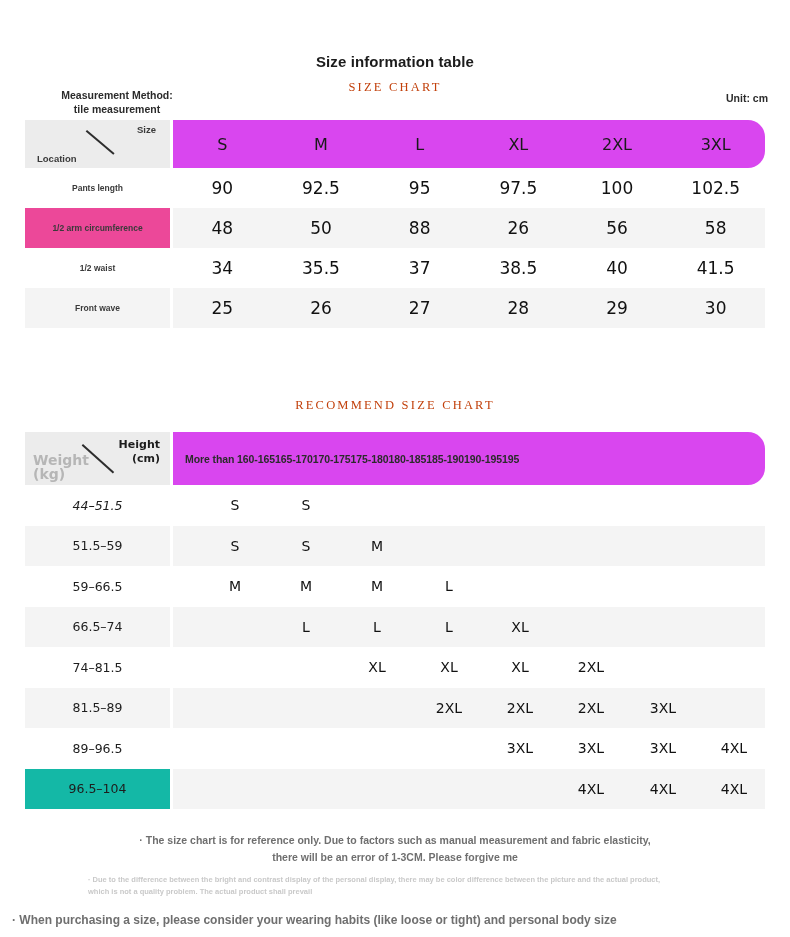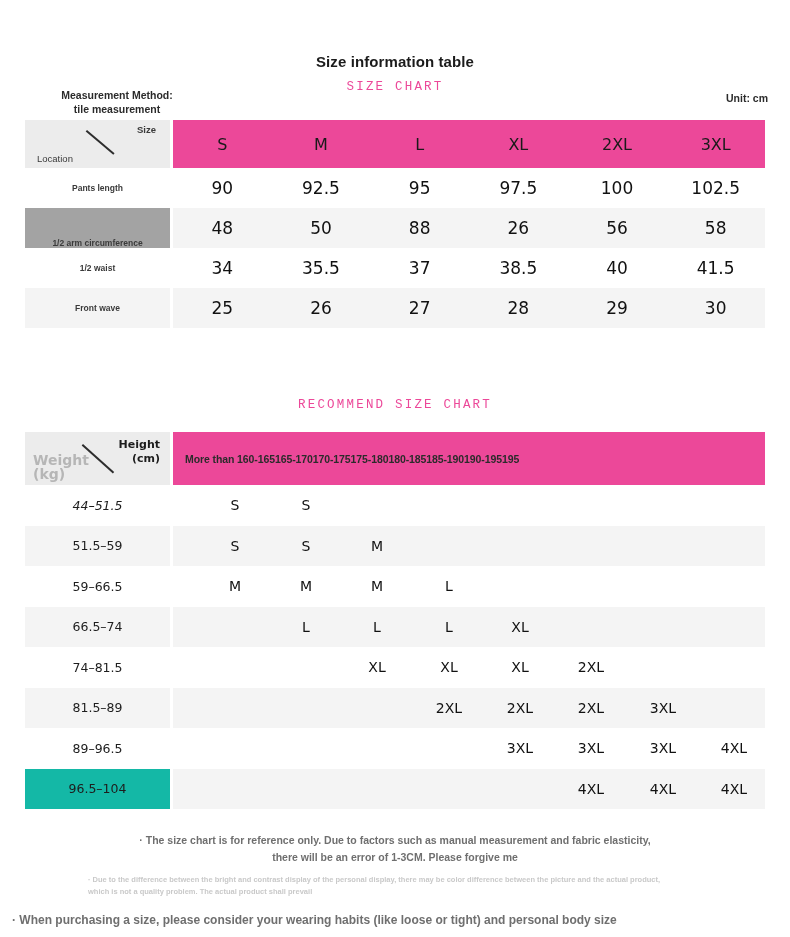--- a/index.html
+++ b/index.html
@@ -13,39 +13,39 @@
   .page{position:relative;width:790px;height:937px;}
 
   
   .title{
     position:absolute;width:100%;text-align:center;
     font-weight:bold;color:#1b1b1b;
     font-size:15px;letter-spacing:.1px;
   }
   .subtitle{
     position:absolute;width:100%;text-align:center;
-    color:#ec4899;font-size:12.5px;letter-spacing:2.2px;
-    font-family:Liberation Mono, monospace;
+    color:#c2410c;font-size:12.5px;letter-spacing:2.2px;
+    font-family:Liberation Serif, serif;
   }
 
   
   .meas-method{
     position:absolute;left:22px;top:88px;width:190px;
     text-align:center;font-size:10.5px;font-weight:bold;
     color:#2b2b2b;line-height:14px;
   }
   .unit{
     position:absolute;right:22px;top:92px;
     font-size:10.5px;font-weight:bold;color:#2b2b2b;
   }
 
   
   .tbl{position:absolute;left:25px;width:740px;}
   .row{position:relative;width:100%;box-sizing:border-box;}
-  .row.hdr{background:#ec4899;}
+  .row.hdr{background:#d946ef;border-radius:17px;}
   .row.odd{background:#ffffff;}
   .row.even{background:#f4f4f4;}
 
   
   .lbl{
     position:absolute;left:0;top:0;width:145px;height:100%;
     display:flex;align-items:center;justify-content:center;
     box-sizing:border-box;
   }
   .lbl.shade{background:#ececec;}
@@ -80,21 +80,21 @@
   .corner .diag{
     position:absolute;background:#2d2d2d;
     transform-origin:0 0;
   }
   .corner .tr{
     position:absolute;right:14px;top:4px;
     font-size:9.5px;color:#3a3a3a;font-weight:bold;
   }
   .corner .bl{
     position:absolute;left:12px;bottom:4px;
-    font-size:9.5px;color:#3a3a3a;font-weight:normal;text-align:right;
+    font-size:9.5px;color:#3a3a3a;font-weight:bold;text-align:right;
   }
 
   
   #t2{top:432px;}
   #t2 .row{height:40.5px;}
   #t2 .row.hdr{height:53px;}
   #t2 .lbl{font-size:12.5px;color:#1d1d1d;font-family:"DejaVu Sans",sans-serif;}
   #t2 .cell{font-size:14px;color:#111;font-family:"DejaVu Sans",sans-serif;}
 
   #t2 .corner .tr{
@@ -172,21 +172,21 @@
         <div class="data">
           <div class="cell" style="left: 0px; width: 98.6667px;">90</div>
           <div class="cell" style="left: 98.6667px; width: 98.6667px;">92.5</div>
           <div class="cell" style="left: 197.333px; width: 98.6667px;">95</div>
           <div class="cell" style="left: 296px; width: 98.6667px;">97.5</div>
           <div class="cell" style="left: 394.667px; width: 98.6667px;">100</div>
           <div class="cell" style="left: 493.333px; width: 98.6667px;">102.5</div>
         </div>
       </div>
       <div class="row even">
-        <div class="lbl shade" style="background: #a3a3a3; align-items: flex-end;">
+        <div class="lbl shade" style="background: #ec4899;">
           <span>1/2 arm circumference</span>
         </div>
         <div class="gapcol"></div>
         <div class="data">
           <div class="cell" style="left: 0px; width: 98.6667px;">48</div>
           <div class="cell" style="left: 98.6667px; width: 98.6667px;">50</div>
           <div class="cell" style="left: 197.333px; width: 98.6667px;">88</div>
           <div class="cell" style="left: 296px; width: 98.6667px;">26</div>
           <div class="cell" style="left: 394.667px; width: 98.6667px;">56</div>
           <div class="cell" style="left: 493.333px; width: 98.6667px;">58</div>

